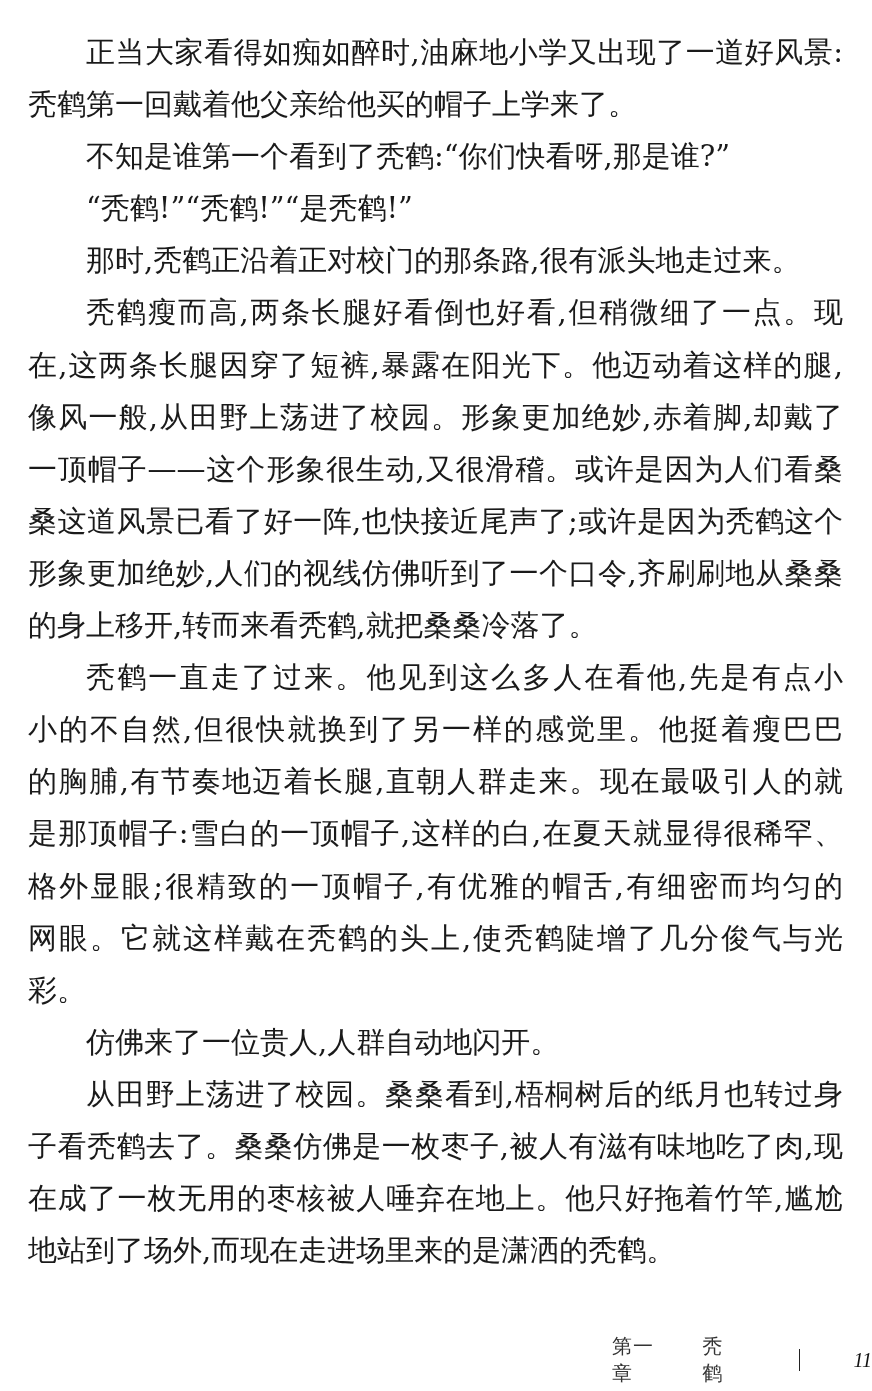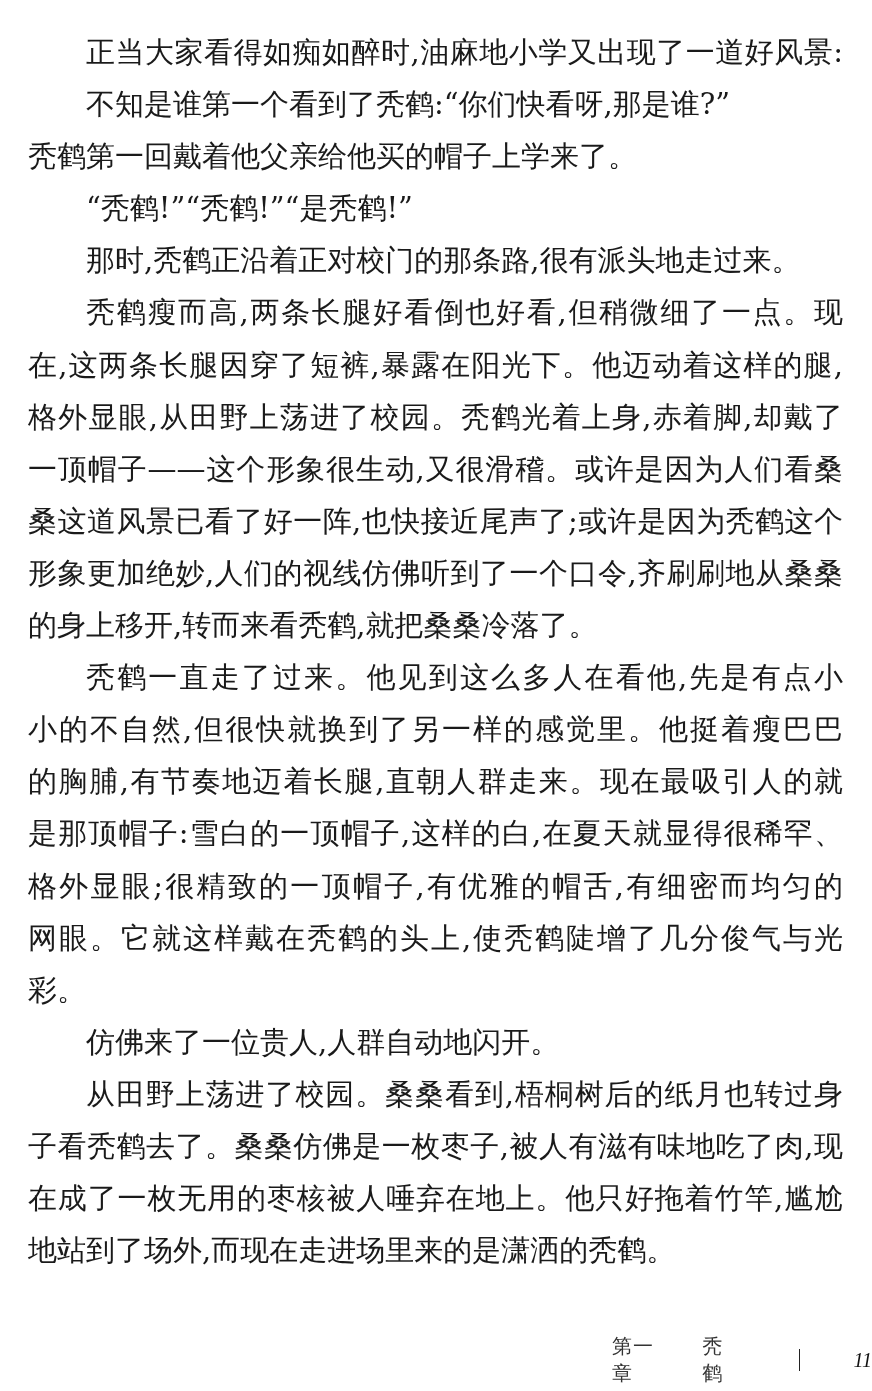--- a/index.html
+++ b/index.html
@@ -29,31 +29,31 @@
     margin-left: 30px; font-family: "Liberation Serif", "DejaVu Serif", serif;
     font-style: italic; font-size: 20px; color: #111;
   }
 </style>
 </head>
 <body>
 
 <div class="page">
 
   <div class="line indent">正当大家看得如痴如醉时,油麻地小学又出现了一道好风景:</div>
+  <div class="line last">秃鹤第一回戴着他父亲给他买的帽子上学来了。</div>
+
   <div class="line indent last">不知是谁第一个看到了秃鹤:“你们快看呀,那是谁?”</div>
-
-  <div class="line last">秃鹤第一回戴着他父亲给他买的帽子上学来了。</div>
 
   <div class="line indent last">“秃鹤!”“秃鹤!”“是秃鹤!”</div>
 
   <div class="line indent last">那时,秃鹤正沿着正对校门的那条路,很有派头地走过来。</div>
 
   <div class="line indent">秃鹤瘦而高,两条长腿好看倒也好看,但稍微细了一点。现</div>
   <div class="line">在,这两条长腿因穿了短裤,暴露在阳光下。他迈动着这样的腿,</div>
-  <div class="line">格外显眼,从田野上荡进了校园。秃鹤光着上身,赤着脚,却戴了</div>
+  <div class="line">像风一般,从田野上荡进了校园。形象更加绝妙,赤着脚,却戴了</div>
   <div class="line">一顶帽子——这个形象很生动,又很滑稽。或许是因为人们看桑</div>
   <div class="line">桑这道风景已看了好一阵,也快接近尾声了;或许是因为秃鹤这个</div>
   <div class="line">形象更加绝妙,人们的视线仿佛听到了一个口令,齐刷刷地从桑桑</div>
   <div class="line last">的身上移开,转而来看秃鹤,就把桑桑冷落了。</div>
 
   <div class="line indent">秃鹤一直走了过来。他见到这么多人在看他,先是有点小</div>
   <div class="line">小的不自然,但很快就换到了另一样的感觉里。他挺着瘦巴巴</div>
   <div class="line">的胸脯,有节奏地迈着长腿,直朝人群走来。现在最吸引人的就</div>
   <div class="line">是那顶帽子:雪白的一顶帽子,这样的白,在夏天就显得很稀罕、</div>
   <div class="line">格外显眼;很精致的一顶帽子,有优雅的帽舌,有细密而均匀的</div>

